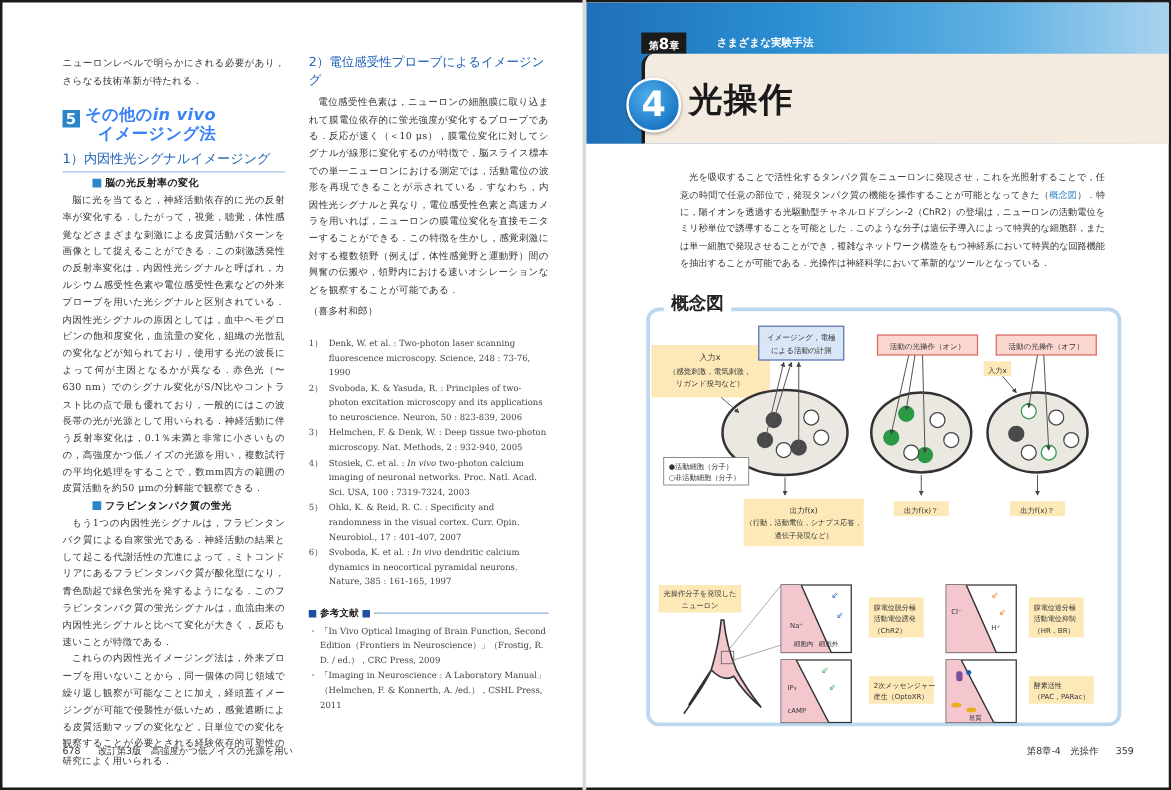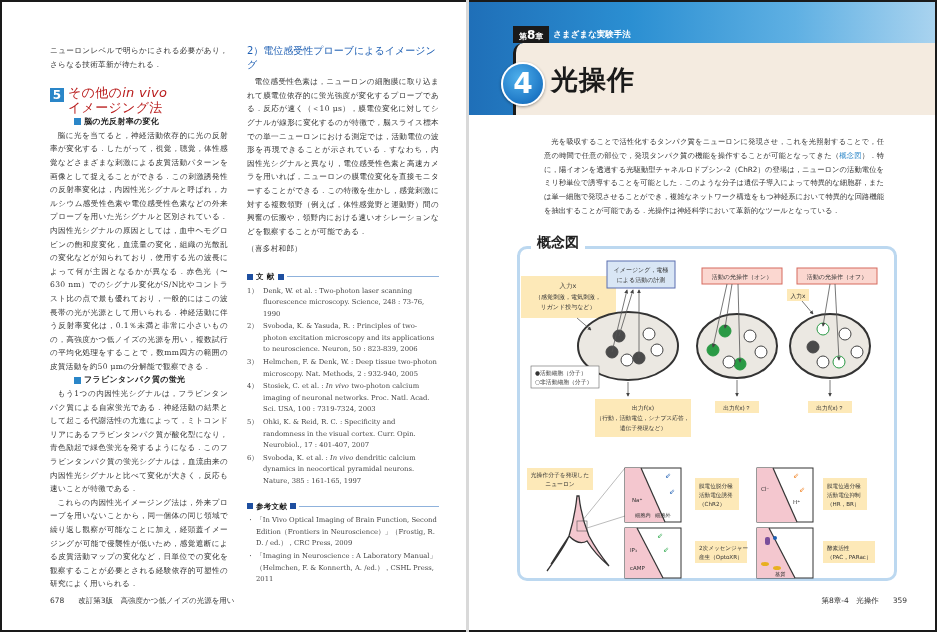--- a/index.html
+++ b/index.html
@@ -11,21 +11,21 @@
   .gutter { position: absolute; left: 466px; top: 0; width: 3px; height: 632px; background: #d9d9d9; }
 
   .col { position: absolute; font-size: 7.6px; line-height: 13.6px; color: #333; letter-spacing: 0.3px; }
   .col p { text-indent: 1em; text-align: justify; }
   .col p.noindent { text-indent: 0; }
   .col-1 { left: 48px; top: 42px; width: 178px; }
   .col-2 { left: 245px; top: 42px; width: 192px; }
 
   .sec-heading { display: flex; align-items: flex-start; margin-top: 14px; }
   .sec-num { background: #2a86c8; color: #fff; font-family: "DejaVu Sans", sans-serif; font-weight: bold; font-size: 12px; width: 14px; height: 14px; line-height: 14px; text-align: center; margin-top: 3px; margin-right: 4px; }
-  .sec-title { font-family: "DejaVu Sans", sans-serif; font-weight: normal; font-size: 13px; line-height: 15px; color: #b91c1c; }
+  .sec-title { font-family: "DejaVu Sans", sans-serif; font-weight: bold; font-size: 13px; line-height: 15px; color: #3b82f6; text-align: right; }
   .sec-title i { font-style: italic; }
   .sub-heading { font-family: "DejaVu Sans", sans-serif; font-weight: normal; font-size: 10.5px; color: #1e5fb3; border-bottom: 1.5px solid #9cc3e8; padding-bottom: 2px; margin-top: 6px; margin-bottom: 2px; letter-spacing: 0; }
   .col-2 .sub-heading { margin-top: 0; border-bottom: none; font-size: 10px; }
   .subsub { font-family: "DejaVu Sans", sans-serif; font-weight: bold; font-size: 8px; color: #1a1a1a; display: flex; align-items: center; padding-left: 24px; }
   .sq { display: inline-block; width: 7px; height: 7px; background: #2a86c8; margin-right: 3px; }
   .author { text-align: left; margin-top: 4px; margin-bottom: 14px; }
 
   .ref-head { font-family: "DejaVu Sans", sans-serif; font-weight: bold; font-size: 7.5px; display: flex; align-items: center; color: #1a1a1a; margin-bottom: 2px; }
   .ref-head .sq { width: 6px; height: 6px; background: #1e4fa0; }
   .ref-head .sq2 { margin-left: 3px; margin-right: 3px; }
@@ -40,21 +40,21 @@
   .footer-left { position: absolute; left: 48px; top: 594px; font-family: "DejaVu Sans", sans-serif; font-size: 7.5px; color: #333; }
   .footer-left .pg { margin-right: 14px; }
   .footer-right { position: absolute; right: 28px; top: 594px; font-family: "DejaVu Sans", sans-serif; font-size: 7.5px; color: #333; }
   .footer-right .pg { margin-left: 14px; }
 
   
   .banner { position: absolute; left: 0; top: 0; width: 466px; height: 113px; background: linear-gradient(90deg, #1f6fb8 0%, #2b8fd2 35%, #5fb0e3 70%, #a9d3ef 100%); }
   .chapter-tab { position: absolute; left: 44px; top: 24px; height: 17px; display: flex; align-items: center; font-family: "DejaVu Sans", sans-serif; color: #fff; font-weight: bold; }
   .chapter-num { background: #1a1a1a; padding: 1px 6px; height: 17px; line-height: 17px; font-size: 8px; }
   .chapter-num b { font-size: 12px; }
-  .chapter-title { padding-left: 4px; font-size: 8.5px; }
+  .chapter-title { padding-left: 24px; font-size: 8.5px; }
   .title-panel { position: absolute; left: 44px; top: 41px; width: 422px; height: 72px; background: #f4ebe0; border-left: 3px solid #1a1a1a; border-top-left-radius: 10px; }
   .title-circle { position: absolute; left: 32px; top: 60px; width: 44px; height: 44px; border-radius: 50%; background: radial-gradient(circle at 40% 35%, #4fb0ec 0%, #1e78c6 70%, #135a9e 100%); border: 2px solid #fff; box-shadow: 0 1px 3px rgba(0,0,0,0.4); color: #fff; font-family: "DejaVu Sans", sans-serif; font-weight: bold; font-size: 28px; line-height: 40px; text-align: center; }
   .title-text { position: absolute; left: 82px; top: 60px; font-family: "DejaVu Sans", sans-serif; font-weight: bold; font-size: 27px; color: #1a1a1a; letter-spacing: 1px; }
 
   .intro { position: absolute; left: 75px; top: 133px; width: 340px; font-family: "DejaVu Sans", sans-serif; font-size: 7.3px; line-height: 13.8px; color: #333; text-align: justify; text-indent: 1em; }
   .intro .link { color: #2a86c8; }
 
   
   .fig-frame { position: absolute; left: 48px; top: 244px; width: 380px; height: 335px; border: 3px solid #bcd8f0; border-radius: 10px; }
   .fig-label { position: absolute; left: 62px; top: 232px; background: #fff; padding: 0 6px; font-family: "DejaVu Sans", sans-serif; font-weight: bold; font-size: 14px; color: #222; }
@@ -69,44 +69,39 @@
     <p class="noindent">ニューロンレベルで明らかにされる必要があり，さらなる技術革新が待たれる．</p>
 
     <div class="sec-heading">
       <span class="sec-num">5</span>
       <div class="sec-title">
         <span>その他の</span><i>in vivo</i><br>
         <span>イメージング法</span>
       </div>
     </div>
 
+    <div class="sub-heading">1）内因性光シグナルイメージング</div>
     <div class="subsub">
         <span class="sq"></span>
         <span>脳の光反射率の変化</span>
       </div>
     <p>脳に光を当てると，神経活動依存的に光の反射率が変化する．したがって，視覚，聴覚，体性感覚などさまざまな刺激による皮質活動パターンを画像として捉えることができる．この刺激誘発性の反射率変化は，内因性光シグナルと呼ばれ，カルシウム感受性色素や電位感受性色素などの外来プローブを用いた光シグナルと区別されている．内因性光シグナルの原因としては，血中ヘモグロビンの飽和度変化，血流量の変化，組織の光散乱の変化などが知られており，使用する光の波長によって何が主因となるかが異なる．赤色光（〜630 nm）でのシグナル変化がS/N比やコントラスト比の点で最も優れており，一般的にはこの波長帯の光が光源として用いられる．神経活動に伴う反射率変化は，0.1％未満と非常に小さいものの，高強度かつ低ノイズの光源を用い，複数試行の平均化処理をすることで，数mm四方の範囲の皮質活動を約50 μmの分解能で観察できる．</p>
     <div class="subsub">
         <span class="sq"></span>
         <span>フラビンタンパク質の蛍光</span>
       </div>
     <p>もう1つの内因性光シグナルは，フラビンタンパク質による自家蛍光である．神経活動の結果として起こる代謝活性の亢進によって，ミトコンドリアにあるフラビンタンパク質が酸化型になり，青色励起で緑色蛍光を発するようになる．このフラビンタンパク質の蛍光シグナルは，血流由来の内因性光シグナルと比べて変化が大きく，反応も速いことが特徴である．</p>
     <p>これらの内因性光イメージング法は，外来プローブを用いないことから，同一個体の同じ領域で繰り返し観察が可能なことに加え，経頭蓋イメージングが可能で侵襲性が低いため，感覚遮断による皮質活動マップの変化など，日単位での変化を観察することが必要とされる経験依存的可塑性の研究によく用いられる．</p>
   </div>
 
   <div class="col col-2">
     <div class="sub-heading">2）電位感受性プローブによるイメージング</div>
     <p>電位感受性色素は，ニューロンの細胞膜に取り込まれて膜電位依存的に蛍光強度が変化するプローブである．反応が速く（＜10 μs），膜電位変化に対してシグナルが線形に変化するのが特徴で，脳スライス標本での単一ニューロンにおける測定では，活動電位の波形を再現できることが示されている．すなわち，内因性光シグナルと異なり，電位感受性色素と高速カメラを用いれば，ニューロンの膜電位変化を直接モニターすることができる．この特徴を生かし，感覚刺激に対する複数領野（例えば，体性感覚野と運動野）間の興奮の伝搬や，領野内における速いオシレーションなどを観察することが可能である．</p>
     <div class="author">（喜多村和郎）</div>
 
-    <div class="ref-head">
-      <span class="sq"></span>
-        <span>文 献</span>
-        <span class="sq sq2"></span>
-        <span class="rule"></span>
-    </div>
     <ul class="refs" id="ref-list">
         <li>
           <span class="n">1）</span>
           <span>Denk, W. et al. : Two-photon laser scanning fluorescence microscopy. Science, 248 : 73-76, 1990</span>
         </li>
         <li>
           <span class="n">2）</span>
           <span>Svoboda, K. &amp; Yasuda, R. : Principles of two-photon excitation microscopy and its applications to neuroscience. Neuron, 50 : 823-839, 2006</span>
         </li>
         <li>

